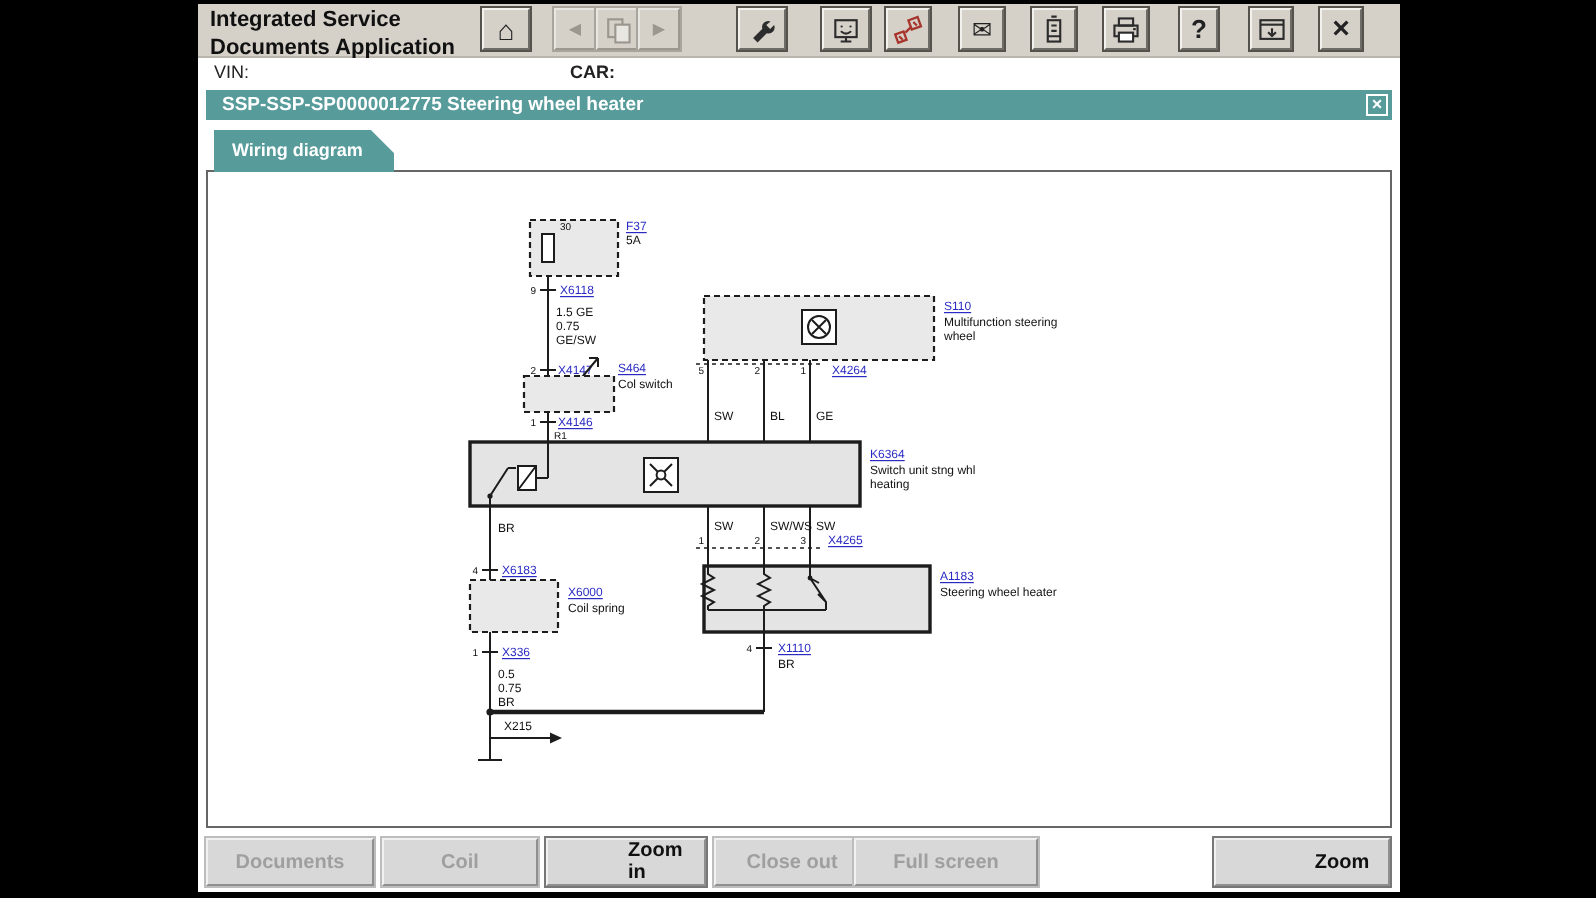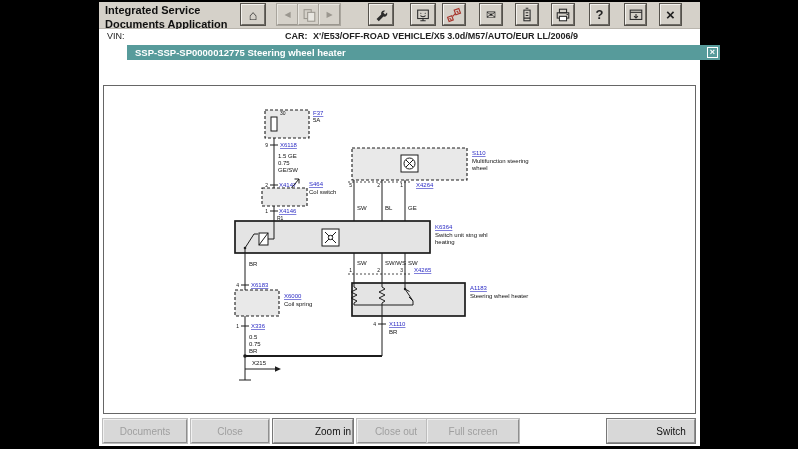--- a/index.html
+++ b/index.html
@@ -18,21 +18,21 @@
   .glyph-b{font-weight:bold;}
 
   
   .vinrow{position:relative;height:15px;background:#fff;font-size:9px;color:#222;}
   .vin-label{position:absolute;left:8px;top:2px;}
   .car-label{position:absolute;left:186px;top:2px;font-weight:bold;}
   .car-value{position:absolute;left:214px;top:2px;font-weight:bold;white-space:nowrap;}
 
   
   .ttl{position:absolute;left:4px;top:43px;width:593px;height:15px;background:#579b9b;
-       color:#fff;font-size:9.5px;font-weight:bold;line-height:15px;padding-left:8px;box-sizing:border-box;margin-left:24px;}
+       color:#fff;font-size:9.5px;font-weight:bold;line-height:15px;padding-left:8px;box-sizing:border-box;}
   .ttl-close{position:absolute;right:2px;top:2px;width:11px;height:11px;border:1px solid #fff;
              font-size:9px;font-weight:bold;line-height:9px;text-align:center;box-sizing:border-box;cursor:default;}
 
   
   .tab{position:absolute;left:8px;top:63px;height:21px;background:#579b9b;color:#fff;
        font-size:9px;font-weight:bold;line-height:21px;padding:0 16px 0 9px;z-index:3;
        clip-path:polygon(0 0,calc(100% - 12px) 0,100% 12px,100% 100%,0 100%);}
 
   
   .content{position:absolute;left:4px;top:83px;width:593px;height:329px;border:1px solid #666;
@@ -43,21 +43,21 @@
   .wd .bxd{fill:#e9e9e9;stroke:#1c1c1c;stroke-width:1.1;stroke-dasharray:3 2;}
   .wd .bigb{fill:#e4e4e4;stroke:#1c1c1c;stroke-width:1.7;}
   .wd .dash{stroke:#1c1c1c;stroke-width:0.8;stroke-dasharray:2 2;fill:none;}
   .wd text{font-family:"Liberation Sans",sans-serif;font-size:6px;fill:#111;}
   .wd text.tp{font-size:5px;}
   .wd text.tl{fill:#2b2bc4;text-decoration:underline;}
   .wd text.te{text-anchor:end;}
   .wd .white{fill:#fff;stroke:#1c1c1c;stroke-width:1;}
 
   
-  .abtn{position:absolute;top:417px;height:24px;background:#d8d8d8;font-size:10px;font-weight:normal;
+  .abtn{position:absolute;top:417px;height:24px;background:#d8d8d8;font-size:10px;font-weight:bold;
         display:flex;align-items:center;justify-content:center;box-sizing:border-box;
         border:1px solid;border-color:#f1f1f1 #8f8f8f #8f8f8f #f1f1f1;}
   .abtn.on{color:#101010;outline:1px solid #777;padding-left:40px;}
   .abtn.off{color:#9f9f9f;outline:1px solid #bdbdbd;}
 </style>
 </head>
 <body>
 
 <div class="app">
 
@@ -142,30 +142,32 @@
       </svg>
     </div>
     <div class="tbtn" style="left:561px;width:21px;">
       <span class="glyph-b" style="font-size:15px;">×</span>
     </div>
   </div>
 
   <div class="vinrow">
     <span class="vin-label">VIN:</span>
     <span class="car-label">CAR:</span>
-    <span class="car-value">X'/E53/OFF-ROAD VEHICLE/X5 3.0d/M57/AUTO/EUR LL/2006/9</span>
   </div>
 
   <div class="ttl">
     <span>SSP-SSP-SP0000012775 Steering wheel heater</span>
     <span class="ttl-close">
       <span>×</span>
     </span>
   </div>
 
+  <div class="tab">
+    <span>Wiring diagram</span>
+  </div>
 
   <div class="content">
     <svg class="wd" width="320" height="292" viewBox="0 0 320 292">
 
       <path class="w" d="M42,14 V123"></path>
 
       <rect class="bxd" x="33" y="12" width="44" height="28"></rect>
       <rect class="white" x="39" y="19" width="6" height="14"></rect>
       <text class="tp" x="48" y="17">30</text>
       <text class="tl" x="81" y="17">F37</text>
@@ -283,28 +285,28 @@
         <path d="M49,271 l-6,-2.8 v5.6 z" fill="#1c1c1c"></path>
       </g>
       <path class="w" d="M7,282 H19"></path>
     </svg>
   </div>
 
   <div class="abtn off" style="left:4px;width:84px;">
       <span>Documents</span>
     </div>
   <div class="abtn off" style="left:92px;width:78px;">
-      <span>Close</span>
+      <span>Coil</span>
     </div>
   <div class="abtn on" style="left:174px;width:80px;">
       <span>Zoom in</span>
     </div>
   <div class="abtn off" style="left:258px;width:78px;">
       <span>Close out</span>
     </div>
   <div class="abtn off" style="left:328px;width:92px;">
       <span>Full screen</span>
     </div>
   <div class="abtn on" style="left:508px;width:88px;">
-      <span>Switch</span>
+      <span>Zoom</span>
     </div>
 
 </div>
 
 </body></html>

